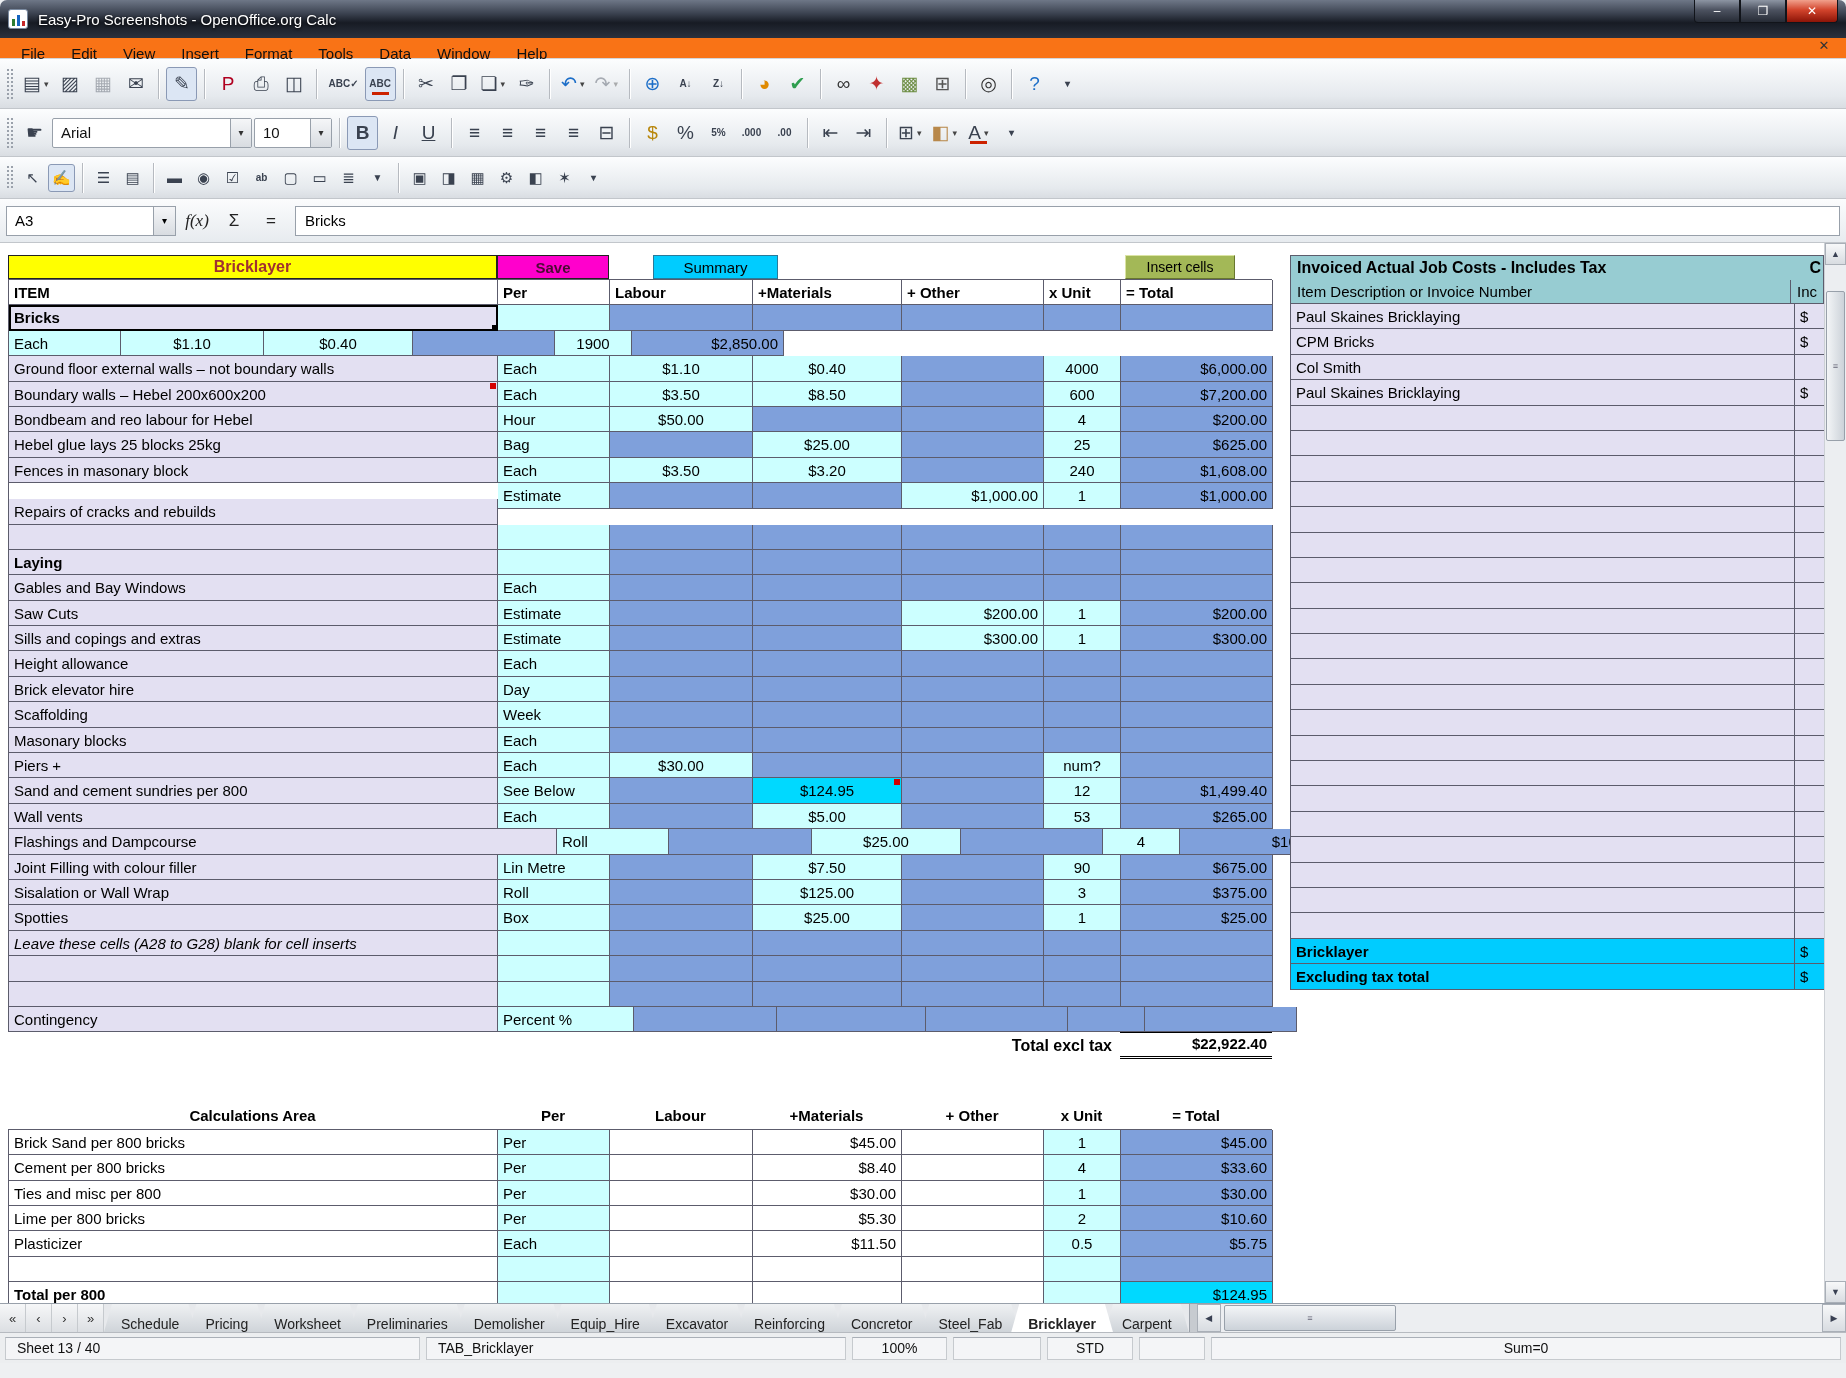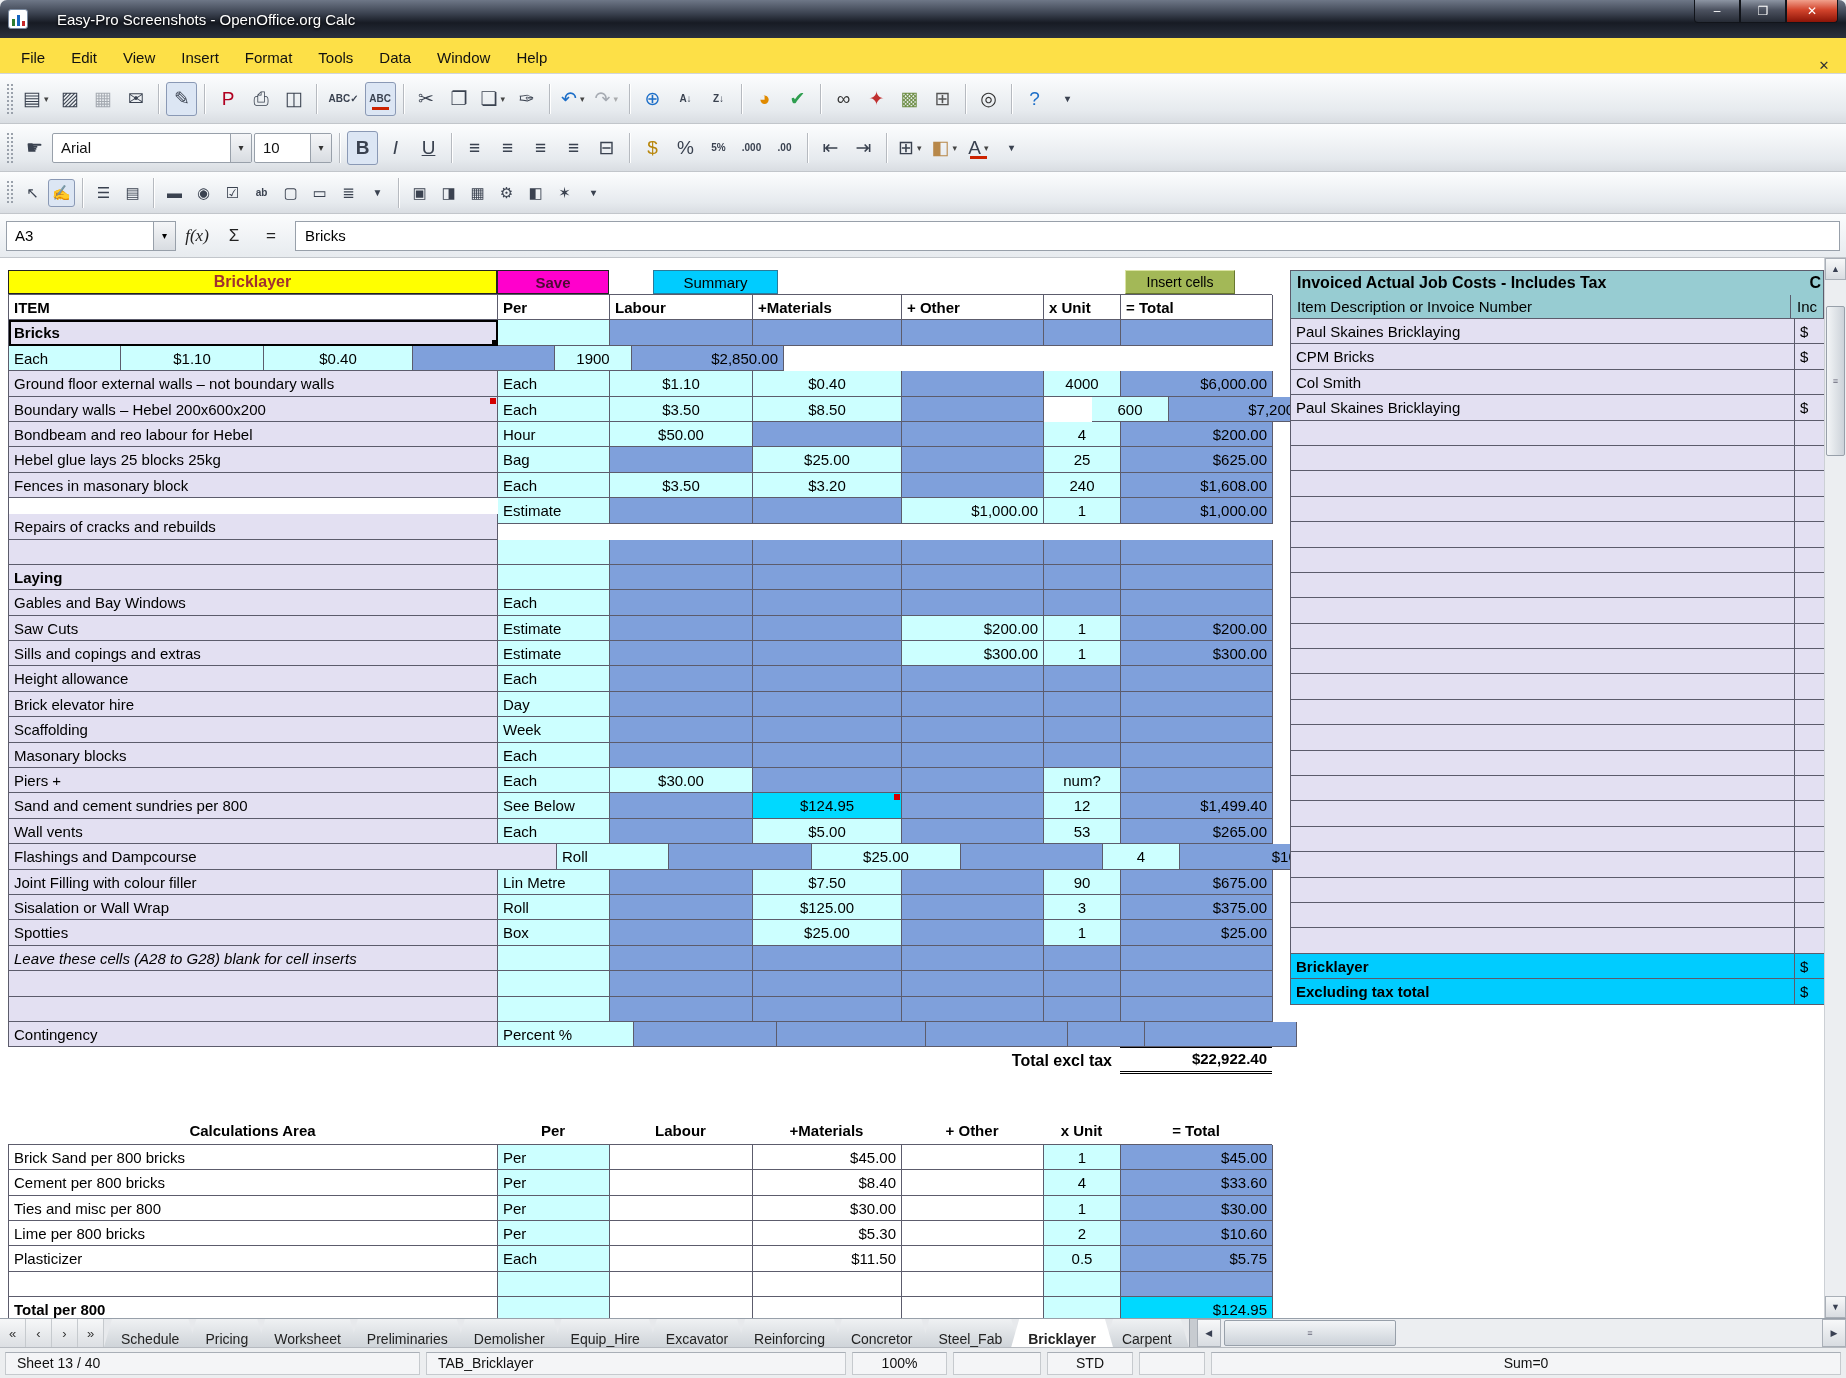--- a/index.html
+++ b/index.html
@@ -1,34 +1,34 @@
 <!DOCTYPE html>
 <html><head>
 <meta charset="utf-8">
 <style>
   *{margin:0;padding:0;box-sizing:border-box;}
   html,body{width:1846px;height:1378px;overflow:hidden;}
   body{font-family:"Liberation Sans",sans-serif;background:#20242d;}
   .screen{position:relative;width:1846px;height:1378px;background:#eef0f2;display:flex;flex-direction:column;}
 
   
-  .titlebar{height:38px;background:linear-gradient(#6e7787,#3c4351 35%,#171b24 60%,#2b313d);display:flex;align-items:center;padding:0 8px;border-radius:7px 7px 0 0;flex:none;gap:19px;}
+  .titlebar{height:38px;background:linear-gradient(#6e7787,#3c4351 35%,#171b24 60%,#2b313d);display:flex;align-items:center;padding:0 8px;border-radius:7px 7px 0 0;flex:none;}
   .app-icon{width:20px;height:20px;background:#fff;border:1px solid #7a8aa0;border-radius:3px;position:relative;overflow:hidden;}
   .app-icon span{position:absolute;bottom:2px;width:3px;background:#2e7d32;}
   .app-icon .b1{left:3px;height:7px;}
   .app-icon .b2{left:8px;height:11px;background:#1565c0;}
   .app-icon .b3{left:13px;height:5px;background:#c62828;}
   .title-text{color:#fff;font-size:15px;margin-left:10px;text-shadow:0 1px 3px #000;}
   .win-buttons{margin-left:auto;display:flex;align-self:flex-start;margin-top:0;}
   .win-btn{width:46px;height:23px;display:flex;align-items:center;justify-content:center;color:#fff;font-size:12px;border:1px solid #11141a;border-top:none;background:linear-gradient(#8d95a3,#4c5260 45%,#262b35);}
   .win-btn.min{border-radius:0 0 0 4px;}
   .win-btn.close{background:linear-gradient(#f1a08c,#d2442c 45%,#8c1407);border-radius:0 0 4px 0;width:52px;}
 
   
-  .menubar{height:36px;background:#fde047;border-bottom:1px solid #d2d5da;display:flex;align-items:flex-end;padding:0 8px;flex:none;}
+  .menubar{height:21px;background:#f97316;border-bottom:1px solid #d2d5da;display:flex;align-items:flex-start;padding:0 8px;flex:none;}
   .menu-items{display:flex;}
   .menu-item{padding:7px 13px;font-size:15px;color:#111;}
   .doc-close{margin-left:auto;width:28px;text-align:center;font-size:13px;color:#333;}
 
   
   .toolbar{background:linear-gradient(#fcfdfe,#e6eaee 75%,#d9dde2);border-bottom:1px solid #c2c6cb;display:flex;align-items:center;padding:2px 4px;flex:none;}
   .tb1{height:50px;} .tb2{height:48px;} .tb3{height:42px;}
   .grip{width:7px;height:70%;margin:0 6px 0 2px;background-image:radial-gradient(#9aa1ab 1px,transparent 1.4px);background-size:4px 4px;}
   .tb-items{display:flex;align-items:center;gap:2px;}
   .tb-btn{min-width:31px;height:34px;display:flex;align-items:center;justify-content:center;border-radius:3px;border:1px solid transparent;position:relative;padding:0 3px;}
@@ -481,21 +481,21 @@
             <div class="cell col-other bg-blue ar" style="width: 142px;"><span class="ctext"></span></div>
             <div class="cell col-unit bg-pale ac" style="width: 77px;"><span class="ctext">4000</span></div>
             <div class="cell col-total bg-blue ar" style="width: 152px;"><span class="ctext">$6,000.00</span></div>
           </div>
           <div class="grow">
             <div class="cell col-item bg-lav" style="width: 489px;"><span class="ctext">Boundary walls  – Hebel 200x600x200</span><span class="cmt"></span></div>
             <div class="cell col-per bg-pale" style="width: 112px;"><span class="ctext">Each</span></div>
             <div class="cell col-labour bg-pale ac" style="width: 143px;"><span class="ctext">$3.50</span></div>
             <div class="cell col-materials bg-pale ac" style="width: 149px;"><span class="ctext">$8.50</span></div>
             <div class="cell col-other bg-blue ar" style="width: 142px;"><span class="ctext"></span></div>
-            <div class="cell col-unit bg-pale ac" style="width: 77px; margin-left: 48px;"><span class="ctext">600</span></div>
+            <div class="cell col-unit bg-pale ac" style="width: 77px;"><span class="ctext">600</span></div>
             <div class="cell col-total bg-blue ar" style="width: 152px;"><span class="ctext">$7,200.00</span></div>
           </div>
           <div class="grow">
             <div class="cell col-item bg-lav" style="width: 489px;"><span class="ctext">Bondbeam and reo labour for Hebel</span></div>
             <div class="cell col-per bg-pale" style="width: 112px;"><span class="ctext">Hour</span></div>
             <div class="cell col-labour bg-pale ac" style="width: 143px;"><span class="ctext">$50.00</span></div>
             <div class="cell col-materials bg-blue ac" style="width: 149px;"><span class="ctext"></span></div>
             <div class="cell col-other bg-blue ar" style="width: 142px;"><span class="ctext"></span></div>
             <div class="cell col-unit bg-pale ac" style="width: 77px;"><span class="ctext">4</span></div>
             <div class="cell col-total bg-blue ar" style="width: 152px;"><span class="ctext">$200.00</span></div>

